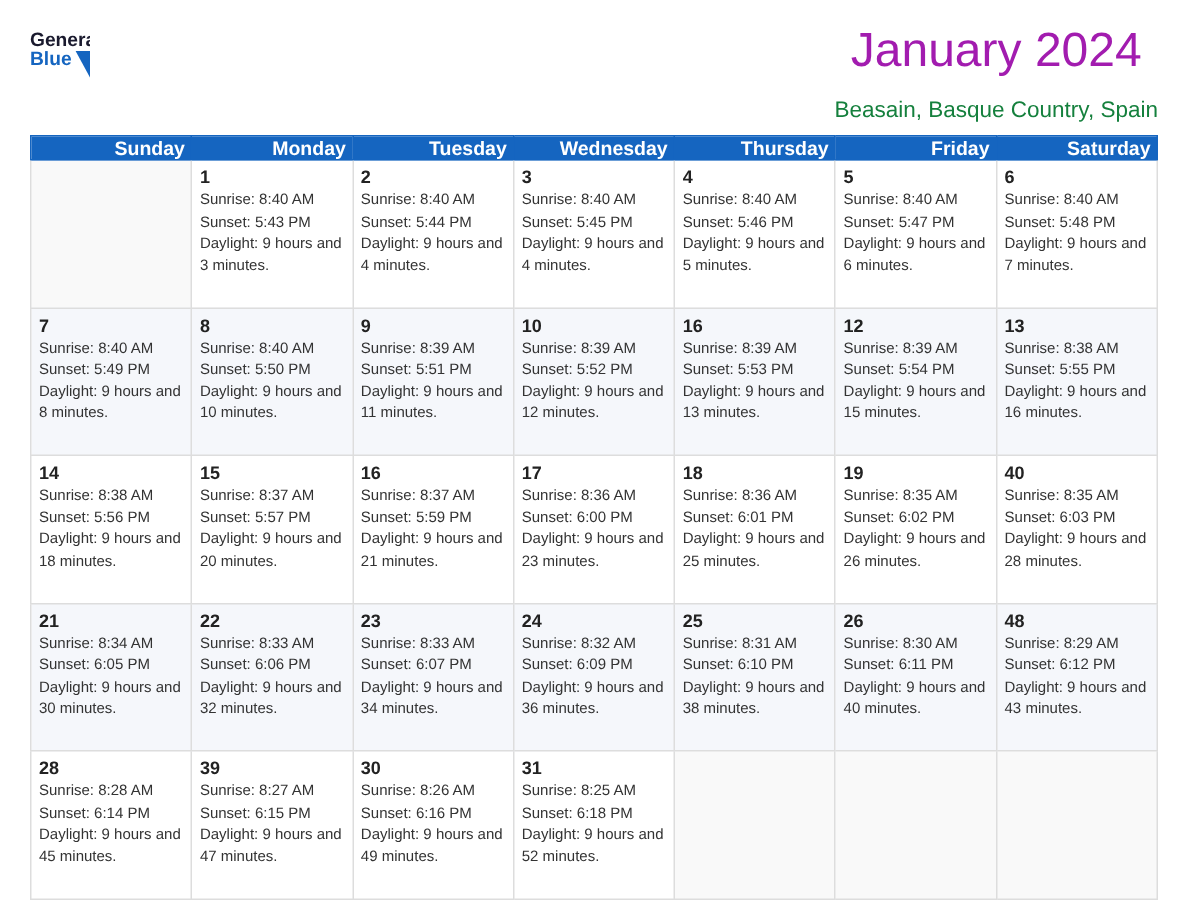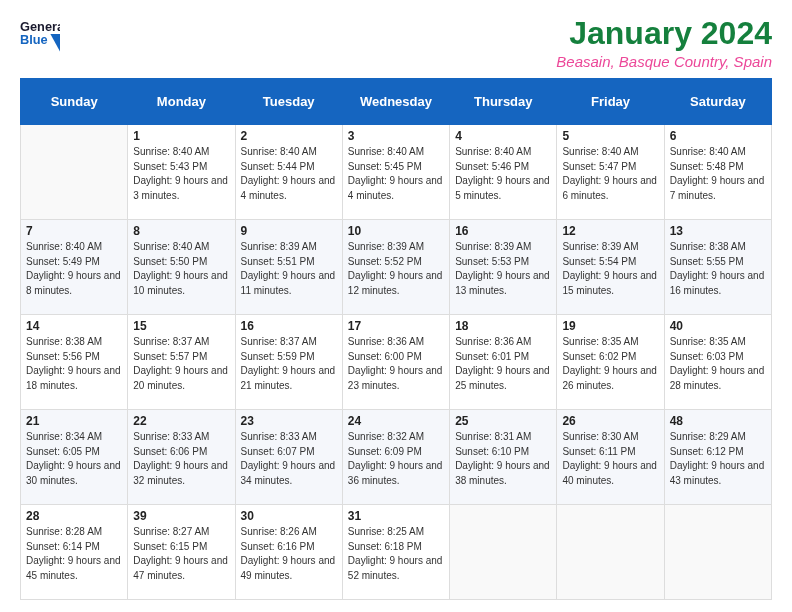--- a/index.html
+++ b/index.html
@@ -30,41 +30,41 @@
     }
     .logo-icon {
       width: 40px;
       height: 36px;
     }
     .title-block {
       text-align: right;
     }
     .calendar-title {
       font-size: 32px;
-      font-weight: bold;
-      color: #15803d;
+      font-weight: normal;
+      color: #a21caf;
       line-height: 1.1;
+      text-align: center;
     }
     .calendar-subtitle {
       font-size: 15px;
-      color: #ec4899;
-      margin-top: 2px;
-      font-style: italic;
+      color: #15803d;
+      margin-top: 14px;
     }
     .calendar {
       width: 100%;
       border-collapse: collapse;
       flex: 1;
       font-size: 11px;
     }
     .calendar thead th {
       background: #1565c0;
       color: #fff;
-      padding: 15px 4px;
-      text-align: center;
+      padding: 0 4px;
+      text-align: right;
       font-size: 13px;
       font-weight: bold;
       border: 1px solid #1565c0;
     }
     .calendar tbody td {
       border: 1px solid #ddd;
       vertical-align: top;
       padding: 4px 5px;
       width: calc(100% / 7);
       background: #fff;

